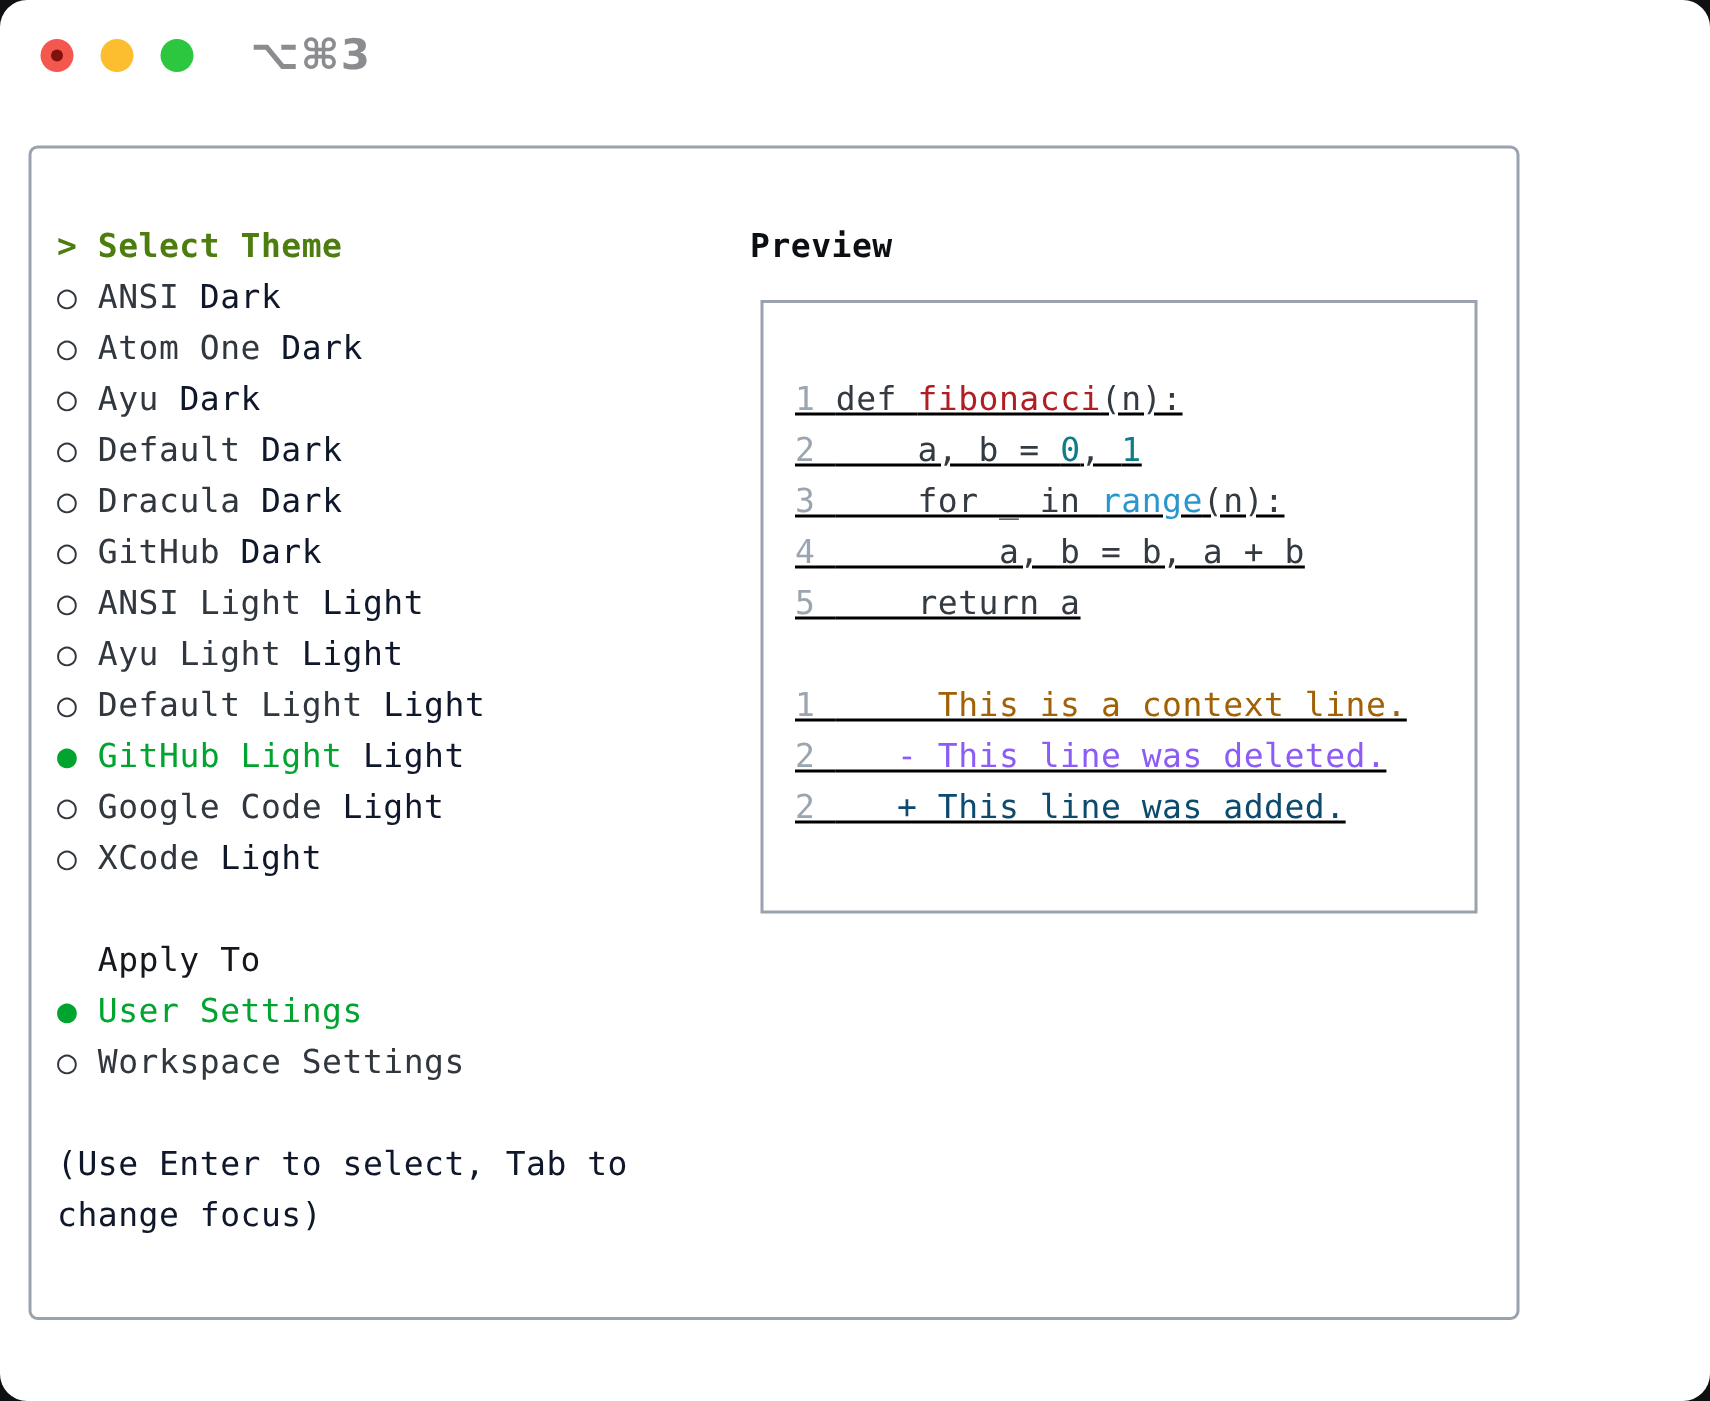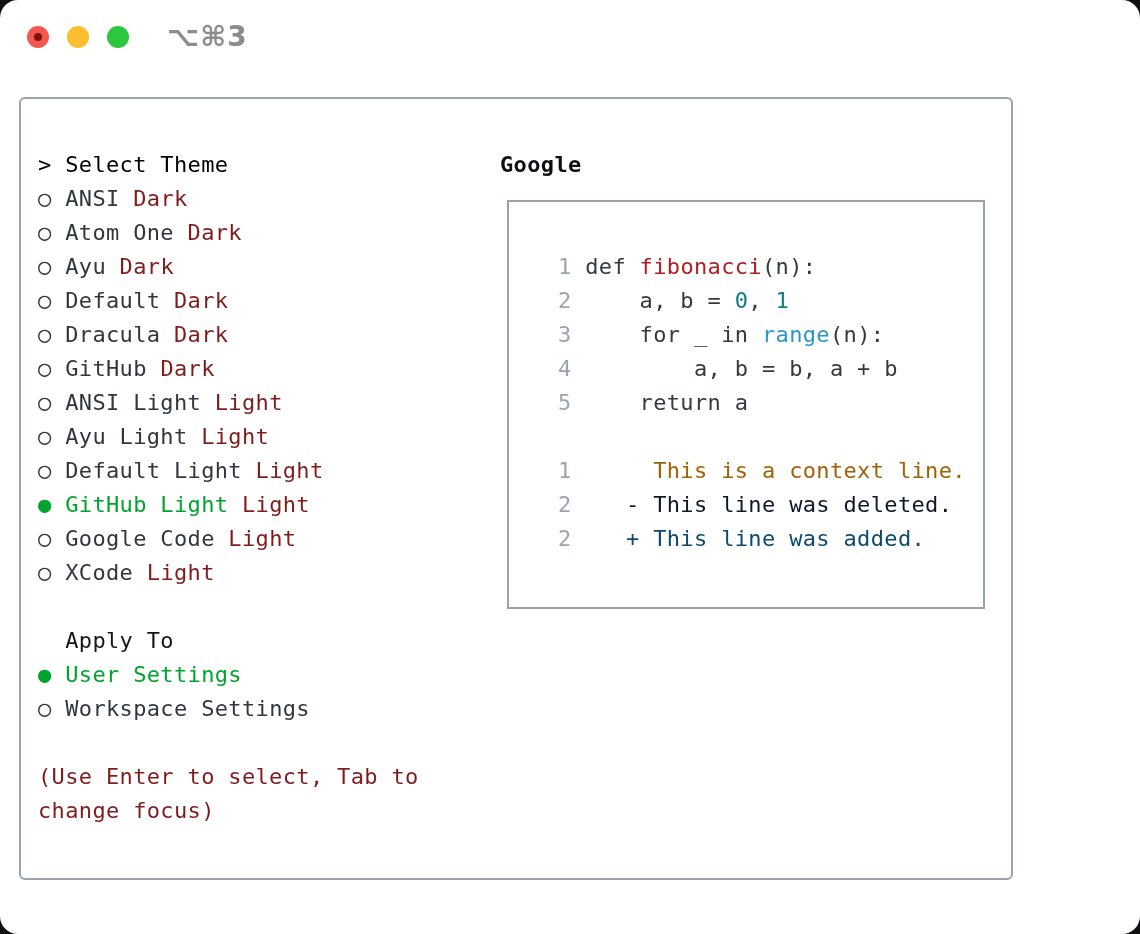--- a/index.html
+++ b/index.html
@@ -21,55 +21,55 @@
     font-size:28px;font-weight:bold;color:#8b8c8f;letter-spacing:1px;
   }
   
   .panel{
     position:absolute;left:19px;top:97px;width:994px;height:783px;
     border:2px solid #9aa2ae;border-radius:6px;box-sizing:border-box;background:#fff;
   }
   
   .mono{font-size:22px;line-height:34px;letter-spacing:0.35px;white-space:pre;}
   .row{height:34px;}
-  .c-black{color:#000000;font-weight:normal;}
+  .c-black{color:#4d7c0f;font-weight:bold;}
   .c-dark{color:#31373f;}
-  .c-mut{color:#7f1d1d;}
+  .c-mut{color:#0f172a;}
   .c-green{color:#00a42f;}
   .c-applyhead{color:#14181c;text-align:center;}
   
   .col-left{position:absolute;left:38px;top:148px;}
   .preview-label{position:absolute;left:500px;top:148px;font-size:22px;line-height:34px;letter-spacing:0.35px;color:#0c0f13;font-weight:bold;white-space:pre;}
   .preview-box{
     position:absolute;left:507px;top:200px;width:478px;height:409px;
     border:2px solid #9aa2ae;box-sizing:border-box;background:#fff;
   }
-  .code{position:absolute;left:558px;top:250px;}
+  .code{position:absolute;left:530px;top:250px;text-decoration:underline;}
   .ln{color:#9aa5b1;}
   .t-plain{color:#333a42;}
   .t-func{color:#b01e24;}
   .t-number{color:#0e7d87;}
   .t-builtin{color:#2a96ce;}
   .t-context{color:#a16207;}
-  .t-deleted{color:#0f172a;}
+  .t-deleted{color:#8b5cf6;}
   .t-added{color:#0c4a6e;}
 </style>
 </head>
 <body>
 
 <div class="window">
 
   <div class="traffic">
     <div class="light close"></div>
     <div class="light minimize"></div>
     <div class="light zoom"></div>
   </div>
   <div class="window-title">⌥⌘3</div>
 
   <div class="panel"></div>
 
   <div class="col-left mono" id="left-col"><div class="row"><span class="c-black">&gt; Select Theme</span></div><div class="row"><span class="c-dark">○ </span><span class="c-dark">ANSI</span><span class="c-mut"> Dark</span></div><div class="row"><span class="c-dark">○ </span><span class="c-dark">Atom One</span><span class="c-mut"> Dark</span></div><div class="row"><span class="c-dark">○ </span><span class="c-dark">Ayu</span><span class="c-mut"> Dark</span></div><div class="row"><span class="c-dark">○ </span><span class="c-dark">Default</span><span class="c-mut"> Dark</span></div><div class="row"><span class="c-dark">○ </span><span class="c-dark">Dracula</span><span class="c-mut"> Dark</span></div><div class="row"><span class="c-dark">○ </span><span class="c-dark">GitHub</span><span class="c-mut"> Dark</span></div><div class="row"><span class="c-dark">○ </span><span class="c-dark">ANSI Light</span><span class="c-mut"> Light</span></div><div class="row"><span class="c-dark">○ </span><span class="c-dark">Ayu Light</span><span class="c-mut"> Light</span></div><div class="row"><span class="c-dark">○ </span><span class="c-dark">Default Light</span><span class="c-mut"> Light</span></div><div class="row"><span class="c-green">● </span><span class="c-green">GitHub Light</span><span class="c-mut"> Light</span></div><div class="row"><span class="c-dark">○ </span><span class="c-dark">Google Code</span><span class="c-mut"> Light</span></div><div class="row"><span class="c-dark">○ </span><span class="c-dark">XCode</span><span class="c-mut"> Light</span></div><div class="row"></div><div class="row"><span class="c-applyhead">  Apply To</span></div><div class="row"><span class="c-green">● </span><span class="c-green">User Settings</span></div><div class="row"><span class="c-dark">○ </span><span class="c-dark">Workspace Settings</span></div><div class="row"></div><div class="row"><span class="c-mut">(Use Enter to select, Tab to</span></div><div class="row"><span class="c-mut">change focus)</span></div></div>
 
-  <div class="preview-label">Google</div>
+  <div class="preview-label">Preview</div>
   <div class="preview-box"></div>
   <div class="code mono" id="code-col"><div class="row"><span class="ln">1 </span><span class="t-plain">def </span><span class="t-func">fibonacci</span><span class="t-plain">(n):</span></div><div class="row"><span class="ln">2 </span><span class="t-plain">    a, b = </span><span class="t-number">0</span><span class="t-plain">, </span><span class="t-number">1</span></div><div class="row"><span class="ln">3 </span><span class="t-plain">    for _ in </span><span class="t-builtin">range</span><span class="t-plain">(n):</span></div><div class="row"><span class="ln">4 </span><span class="t-plain">        a, b = b, a + b</span></div><div class="row"><span class="ln">5 </span><span class="t-plain">    return a</span></div><div class="row"></div><div class="row"><span class="ln">1 </span><span class="t-context">     This is a context line.</span></div><div class="row"><span class="ln">2 </span><span class="t-deleted">   - This line was deleted.</span></div><div class="row"><span class="ln">2 </span><span class="t-added">   + This line was added.</span></div></div>
 
 </div>
 
 </body></html>

